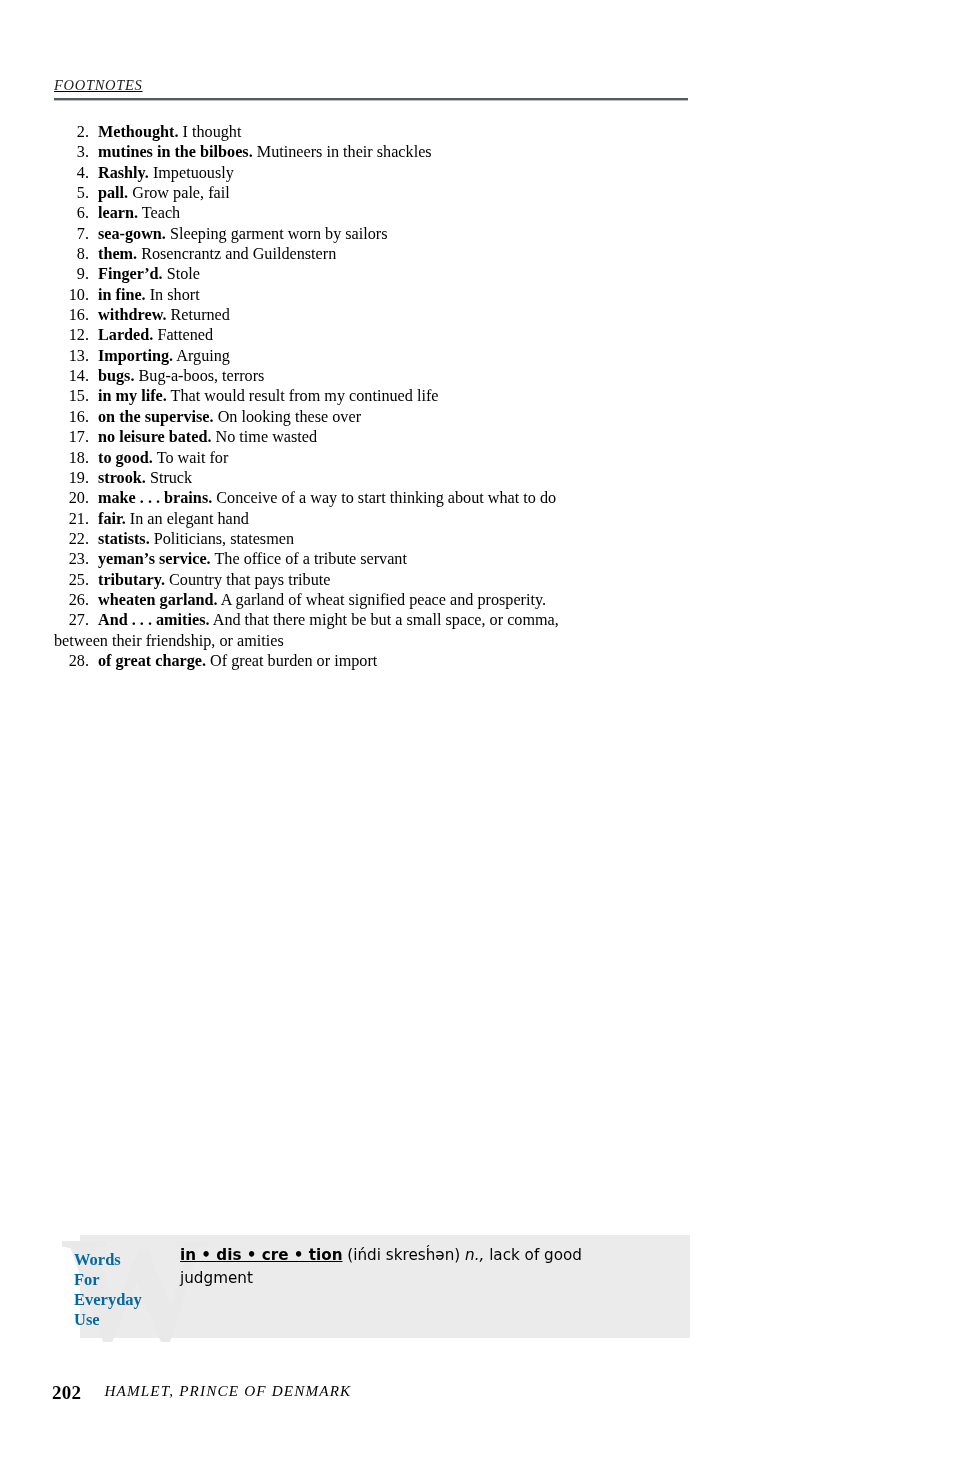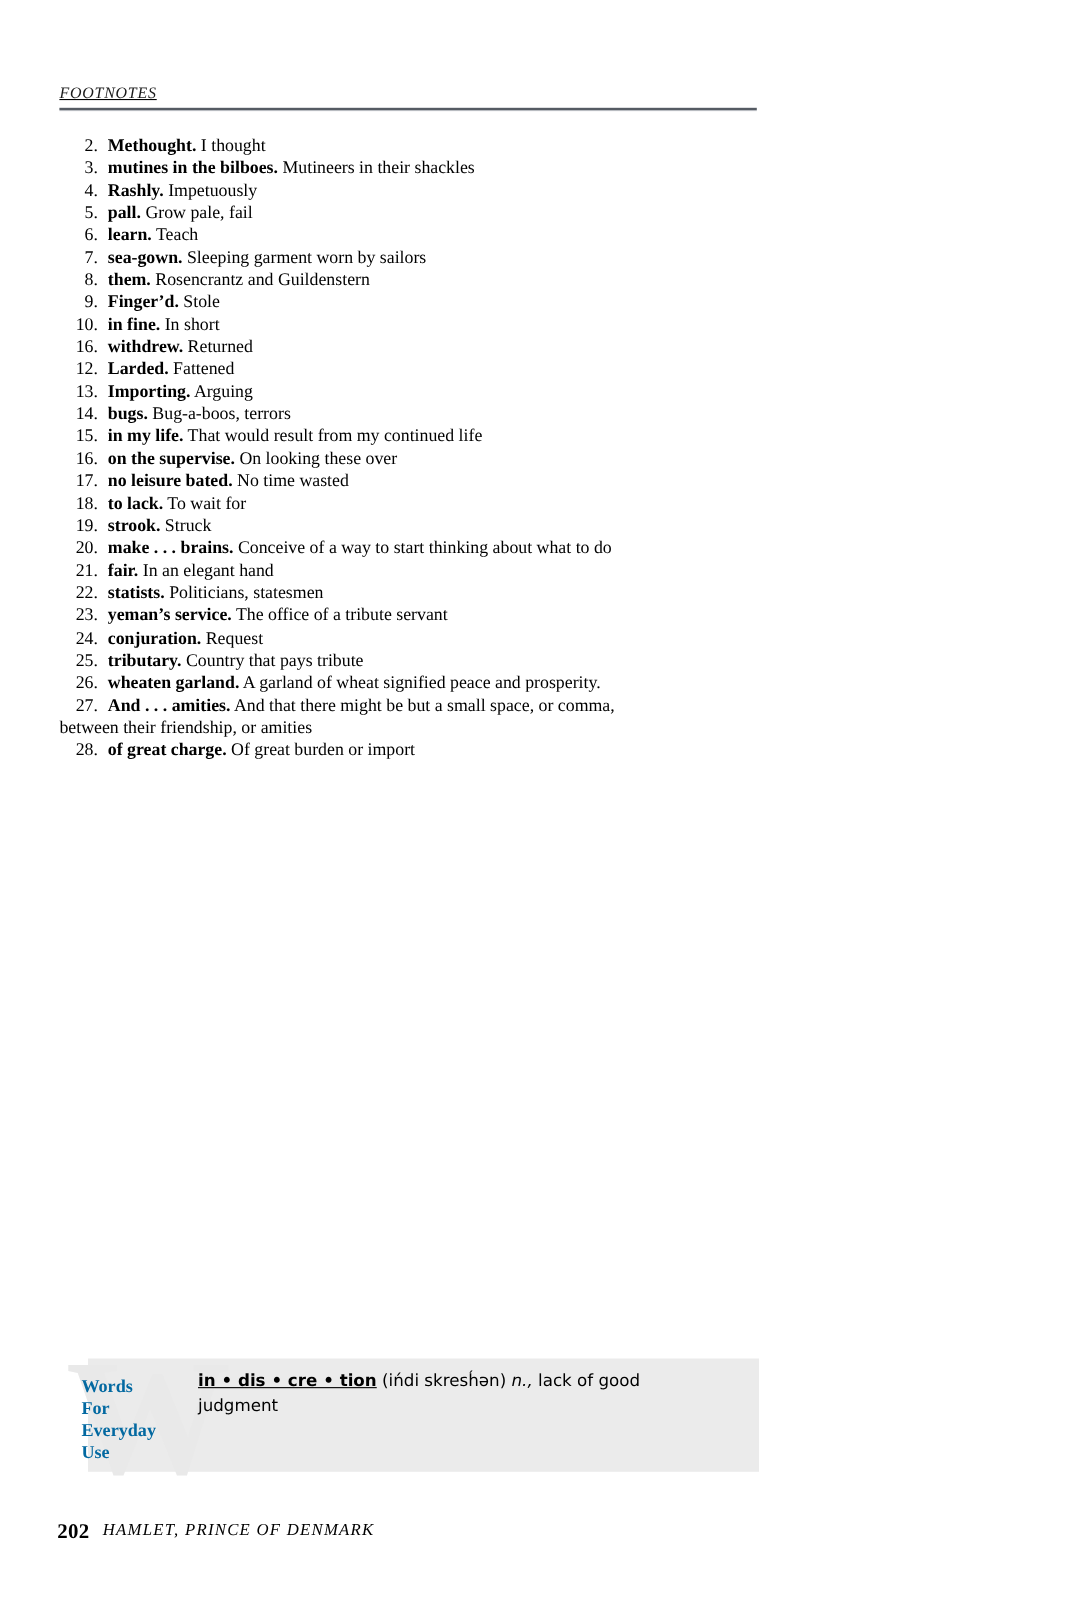--- a/index.html
+++ b/index.html
@@ -158,21 +158,21 @@
     top: 1382px;
     display: flex;
     align-items: flex-start;
   }
   .folio {
     font-weight: bold;
     font-size: 19px;
     letter-spacing: 0.3px;
   }
   .book-title {
-    margin-left: 12px;
+    margin-left: 23px;
     font-style: italic;
     font-size: 15.2px;
     letter-spacing: 1.15px;
   }
 </style>
 </head>
 <body>
 
 <div class="page">
 
@@ -192,27 +192,26 @@
       <div class="fn-row"><span class="fn-num">8.</span><span class="fn-term">them.</span> <span class="fn-def">Rosencrantz and Guildenstern</span></div>
       <div class="fn-row"><span class="fn-num">9.</span><span class="fn-term">Finger’d.</span> <span class="fn-def">Stole</span></div>
       <div class="fn-row"><span class="fn-num">10.</span><span class="fn-term">in fine.</span> <span class="fn-def">In short</span></div>
       <div class="fn-row"><span class="fn-num">16.</span><span class="fn-term">withdrew.</span> <span class="fn-def">Returned</span></div>
       <div class="fn-row"><span class="fn-num">12.</span><span class="fn-term">Larded.</span> <span class="fn-def">Fattened</span></div>
       <div class="fn-row"><span class="fn-num">13.</span><span class="fn-term">Importing.</span> <span class="fn-def">Arguing</span></div>
       <div class="fn-row"><span class="fn-num">14.</span><span class="fn-term">bugs.</span> <span class="fn-def">Bug-a-boos, terrors</span></div>
       <div class="fn-row"><span class="fn-num">15.</span><span class="fn-term">in my life.</span> <span class="fn-def">That would result from my continued life</span></div>
       <div class="fn-row"><span class="fn-num">16.</span><span class="fn-term">on the supervise.</span> <span class="fn-def">On looking these over</span></div>
       <div class="fn-row"><span class="fn-num">17.</span><span class="fn-term">no leisure bated.</span> <span class="fn-def">No time wasted</span></div>
-      <div class="fn-row"><span class="fn-num">18.</span><span class="fn-term">to lack.</span> <span class="fn-def">To wait for</span></div>
+      <div class="fn-row"><span class="fn-num">18.</span><span class="fn-term">to good.</span> <span class="fn-def">To wait for</span></div>
       <div class="fn-row"><span class="fn-num">19.</span><span class="fn-term">strook.</span> <span class="fn-def">Struck</span></div>
       <div class="fn-row"><span class="fn-num">20.</span><span class="fn-term">make . . . brains.</span> <span class="fn-def">Conceive of a way to start thinking about what to do</span></div>
       <div class="fn-row"><span class="fn-num">21.</span><span class="fn-term">fair.</span> <span class="fn-def">In an elegant hand</span></div>
       <div class="fn-row"><span class="fn-num">22.</span><span class="fn-term">statists.</span> <span class="fn-def">Politicians, statesmen</span></div>
       <div class="fn-row"><span class="fn-num">23.</span><span class="fn-term">yeman’s service.</span> <span class="fn-def">The office of a tribute servant</span></div>
-      <div class="fn-row"><span class="fn-num">24.</span><span class="fn-term">conjuration.</span> <span class="fn-def">Request</span></div>
       <div class="fn-row"><span class="fn-num">25.</span><span class="fn-term">tributary.</span> <span class="fn-def">Country that pays tribute</span></div>
       <div class="fn-row"><span class="fn-num">26.</span><span class="fn-term">wheaten garland.</span> <span class="fn-def">A garland of wheat signified peace and prosperity.</span></div>
       <div class="fn-row"><span class="fn-num">27.</span><span class="fn-term">And . . . amities.</span> <span class="fn-def">And that there might be but a small space, or comma,</span></div>
       <div class="fn-cont">between their friendship, or amities</div>
       <div class="fn-row"><span class="fn-num">28.</span><span class="fn-term">of great charge.</span> <span class="fn-def">Of great burden or import</span></div>
     </div>
 
   <div class="wfeu">
     <div class="wfeu-panel"></div>
     <div class="wfeu-watermark">W</div>

